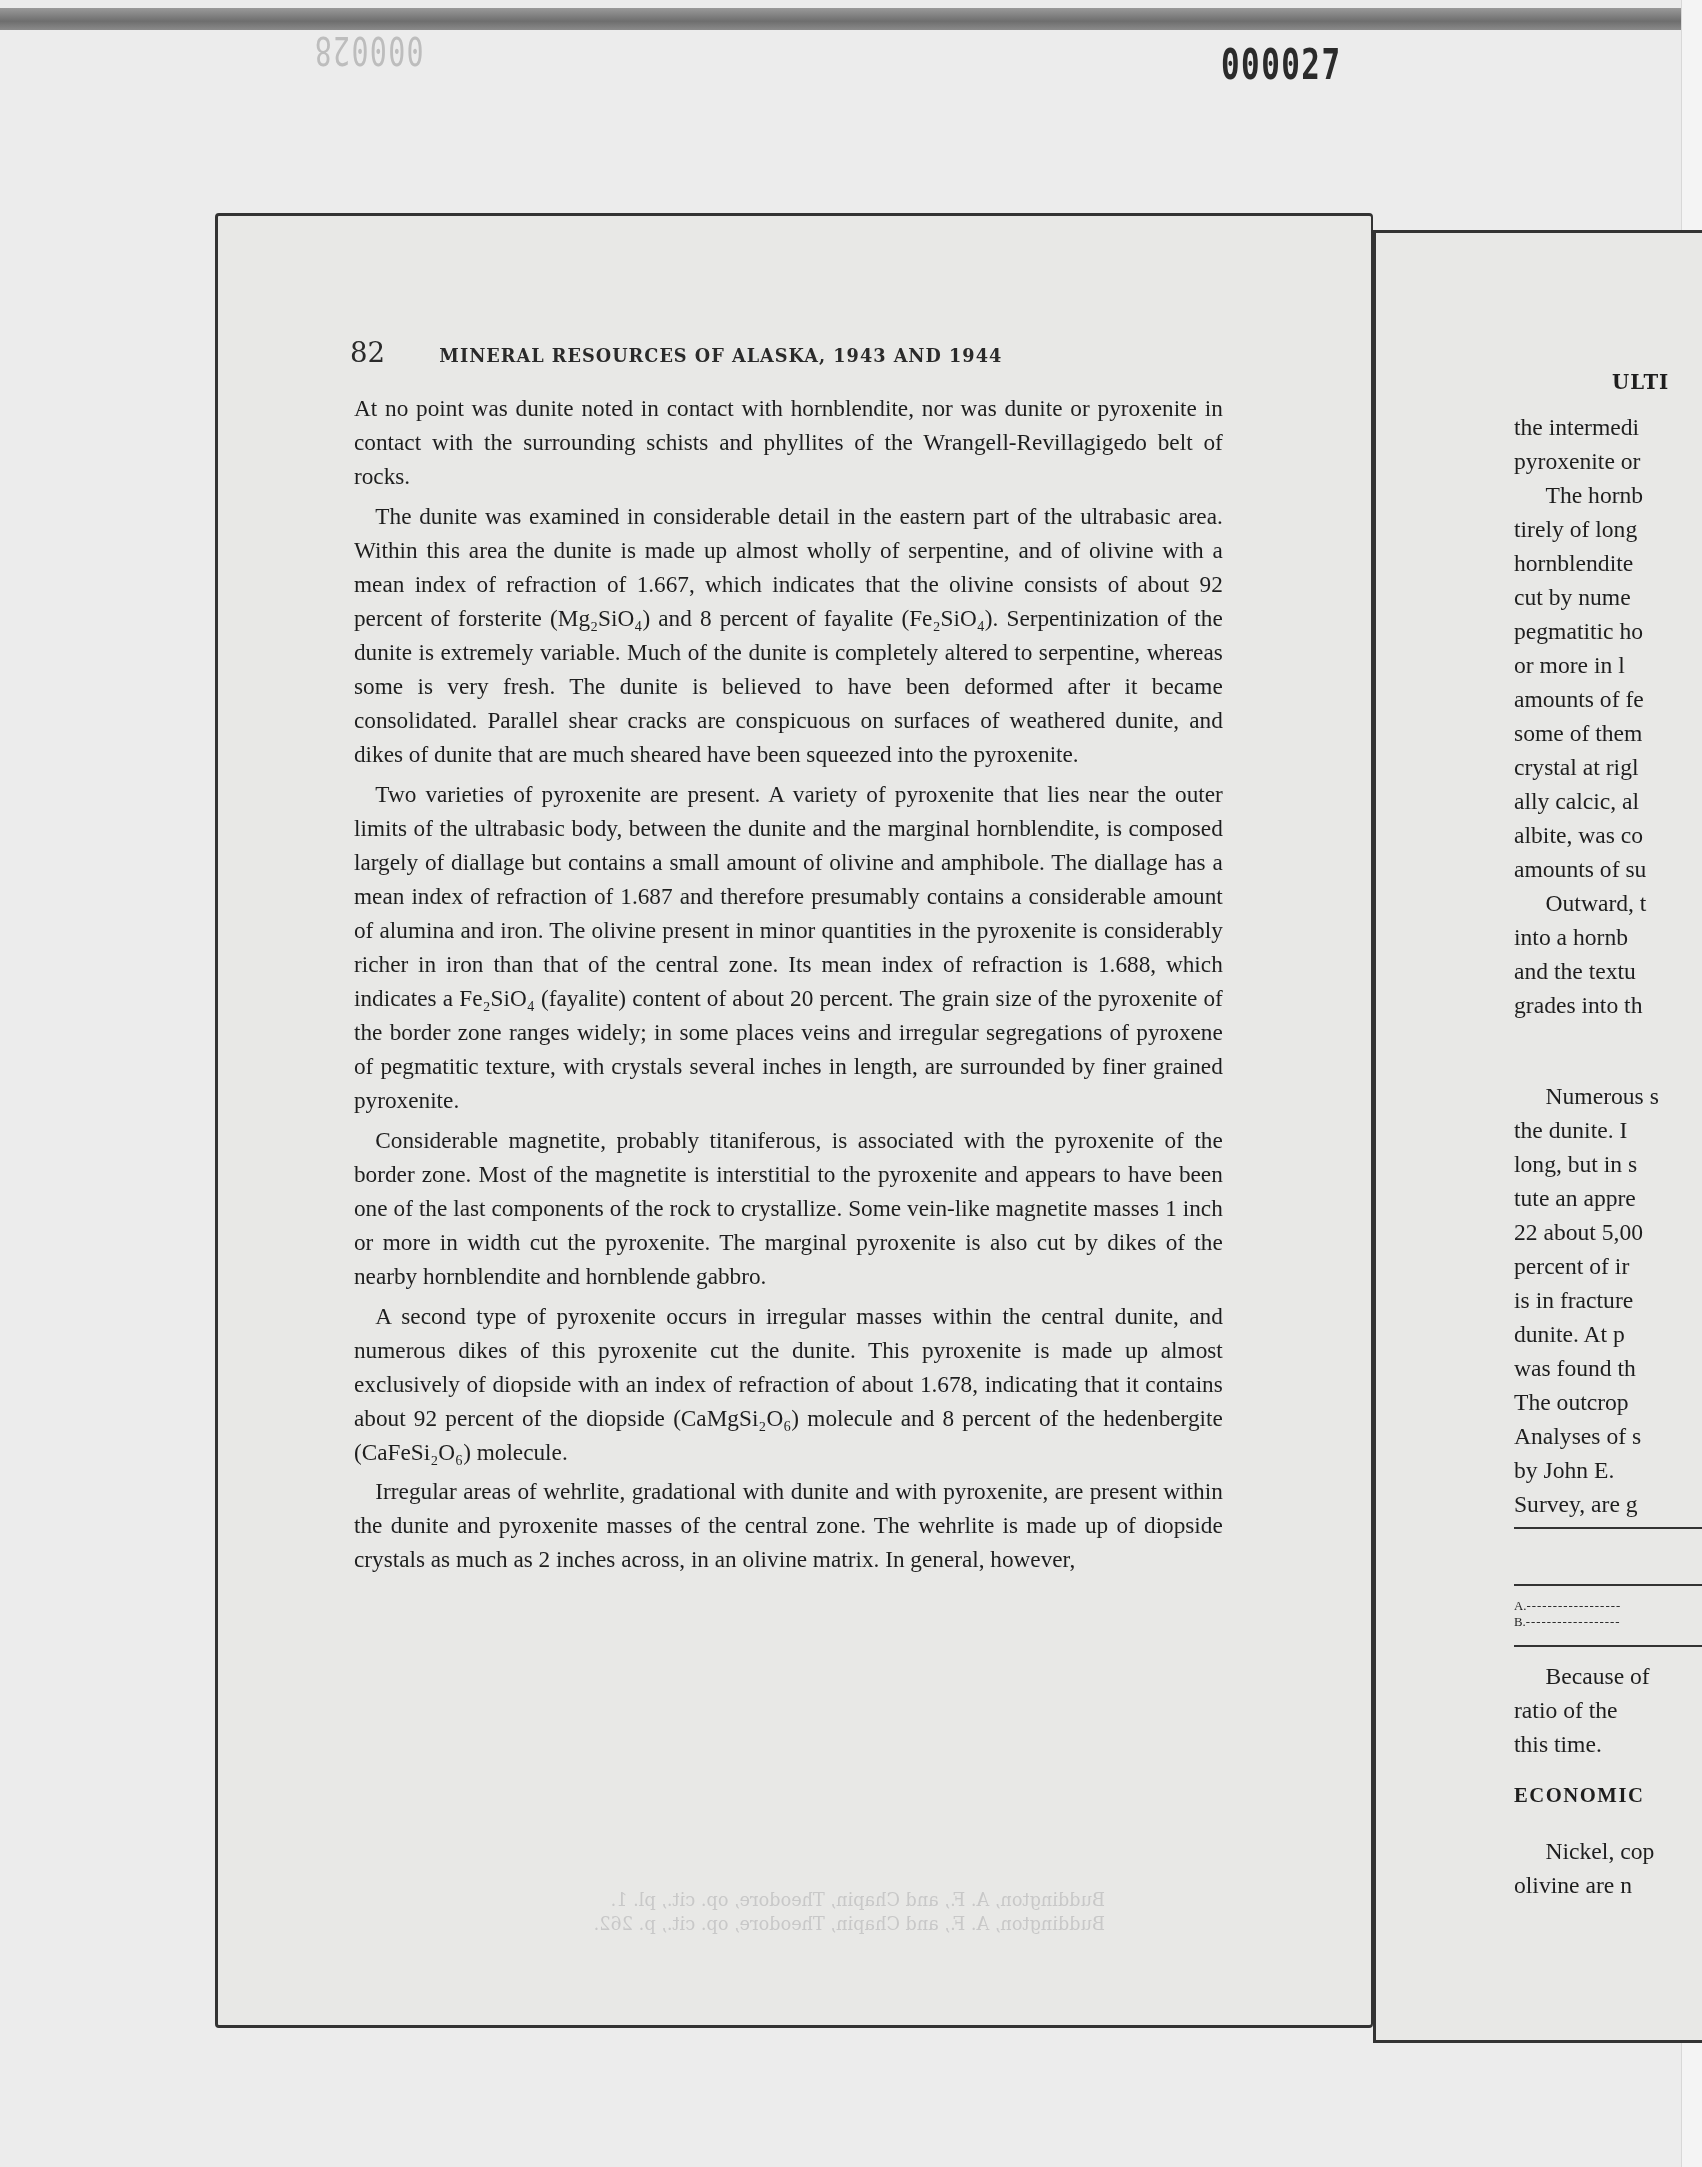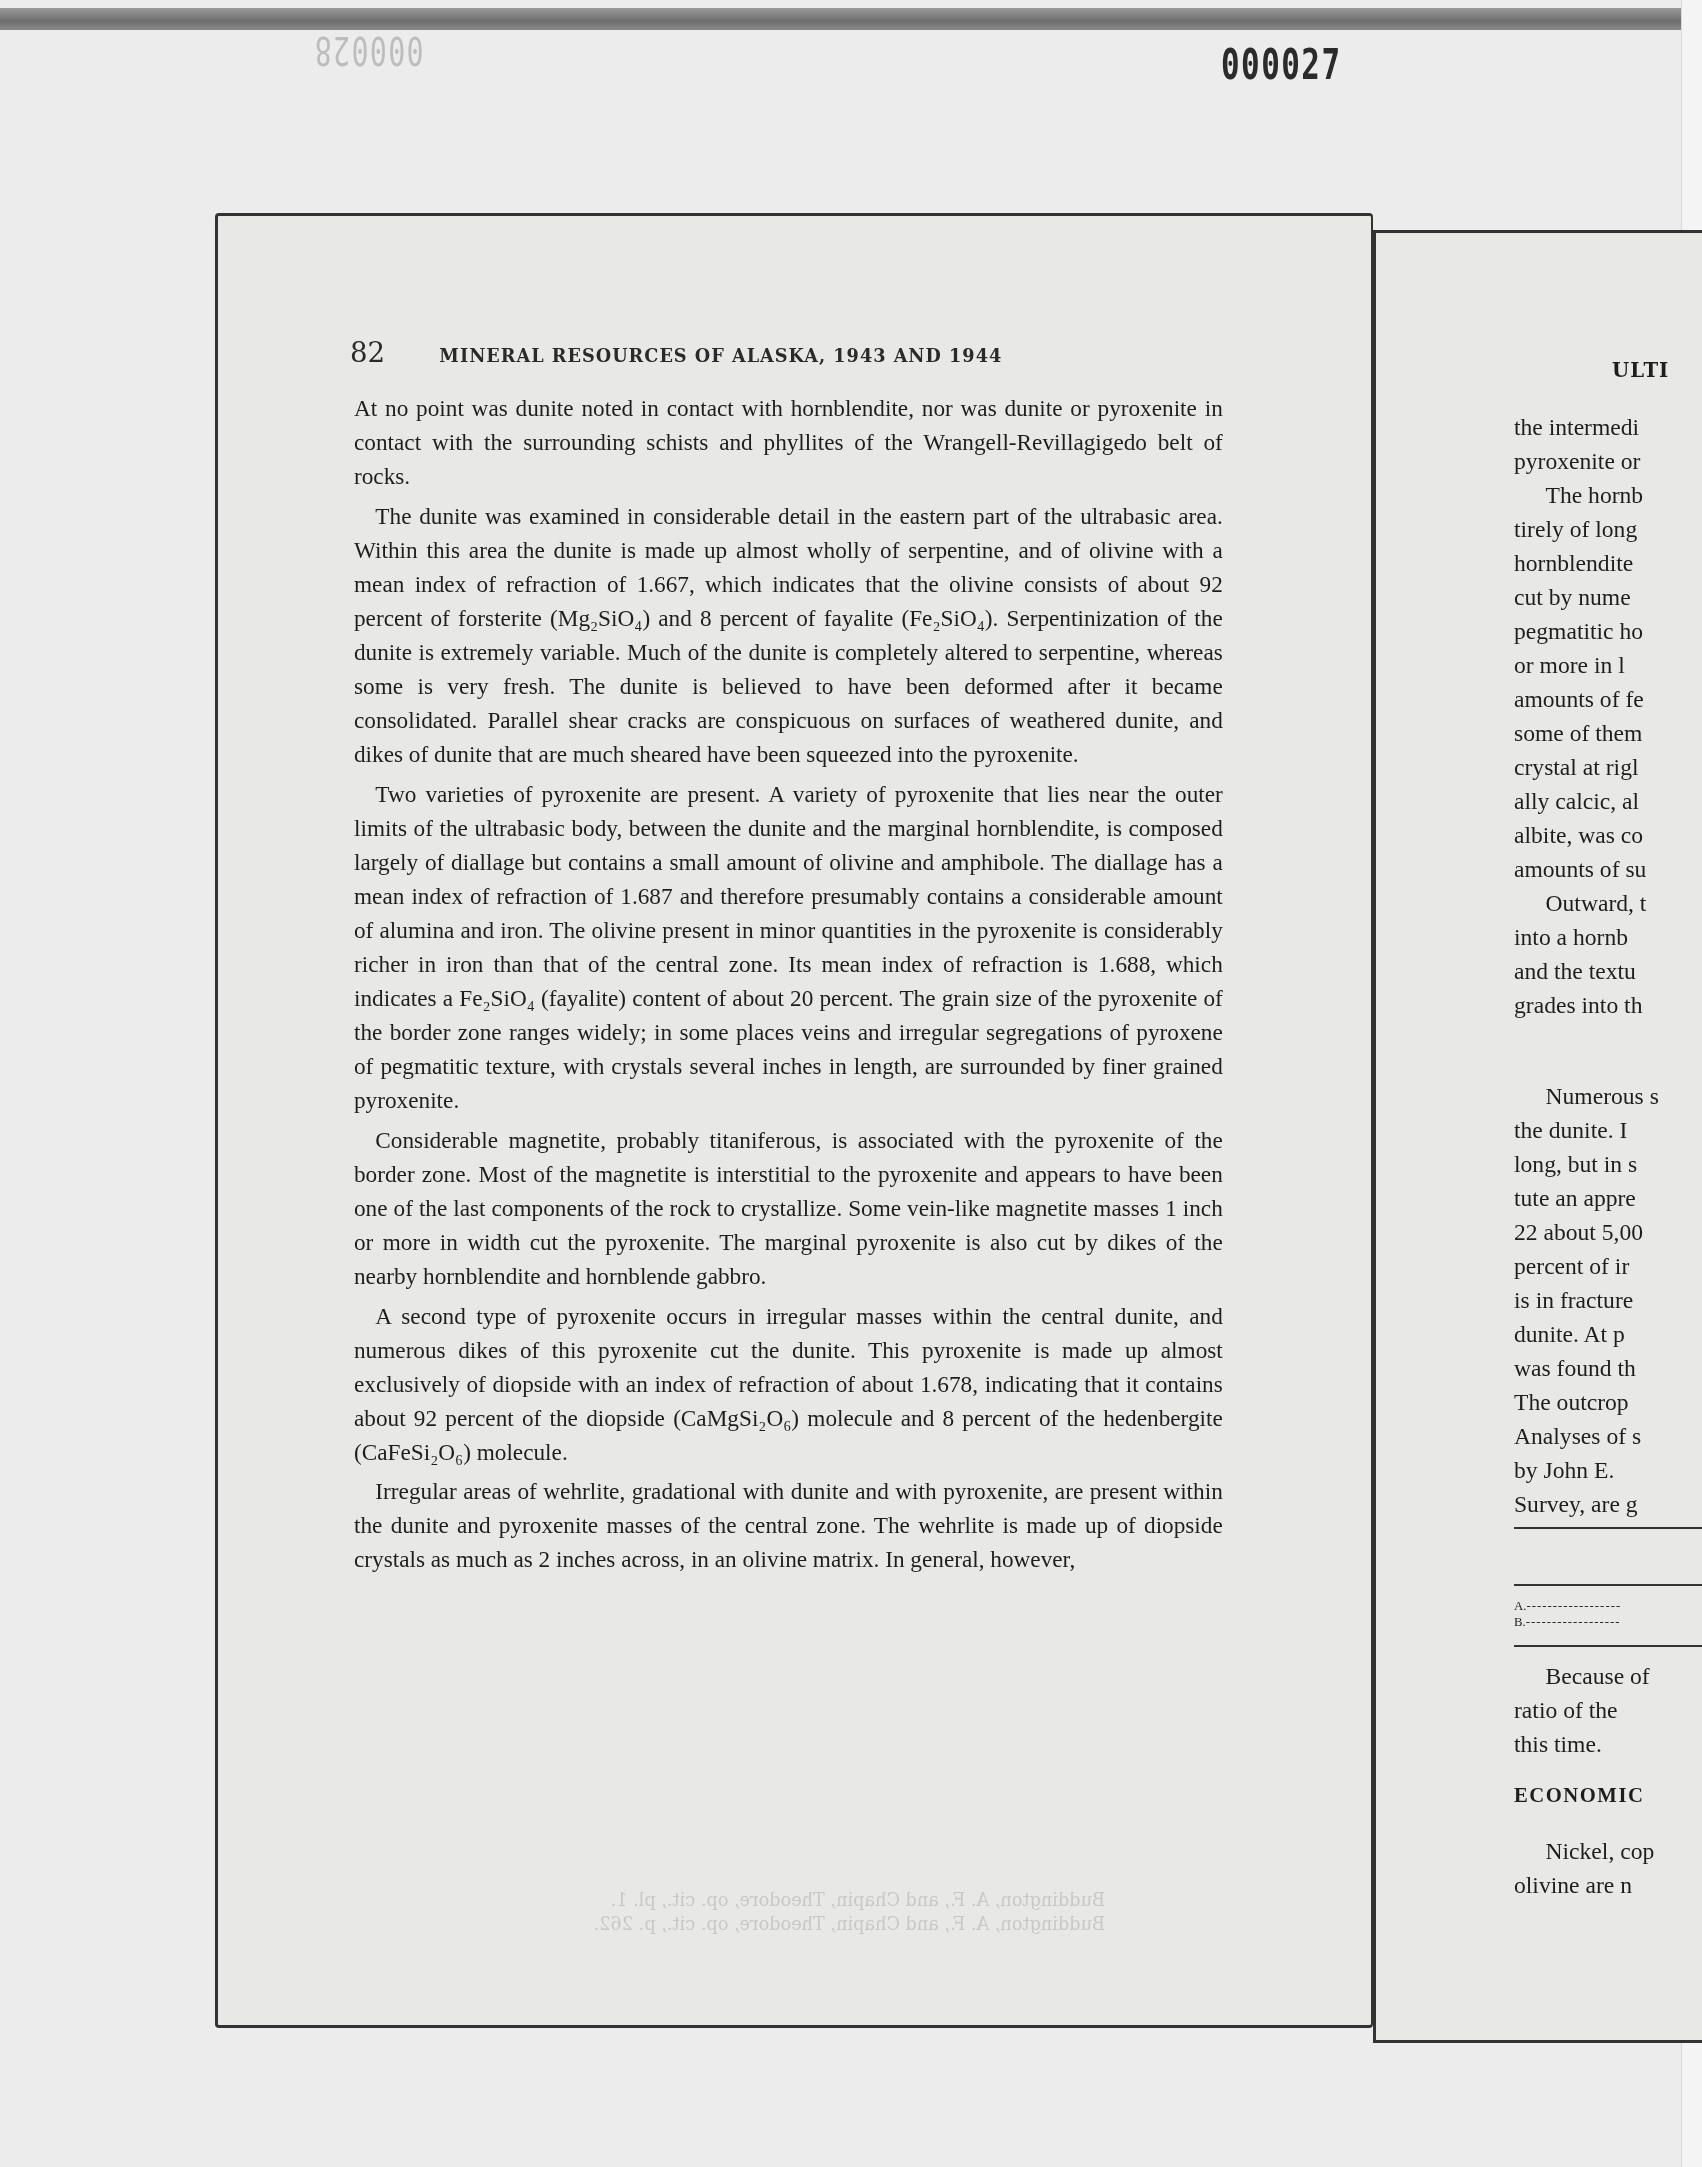--- a/index.html
+++ b/index.html
@@ -51,21 +51,21 @@
     transform: scaleX(0.985); transform-origin: left top;
   }
   .body-text p { margin: 0; text-indent: 0; }
   .body-text p.indent { text-indent: 21.7px; margin-top: 5.9px; }
   .bleed {
     position: absolute; left: 296px; top: 1673px; width: 591px;
     font-size: 17.7px; color: #c8c8c8; line-height: 23.6px; transform: scaleX(-1);
   }
   
   .r-head {
-    position: absolute; left: 236px; top: 126px; font-size: 19.7px;
+    position: absolute; left: 236px; top: 138px; font-size: 19.7px;
     font-weight: bold; letter-spacing: 1px; white-space: nowrap;
   }
   .r-text {
     position: absolute; left: 138px; top: 177px; width: 197px; overflow: hidden;
     font-size: 23.6px; line-height: 34px; white-space: nowrap;
     font-family: "Liberation Serif", "DejaVu Serif", serif;
   }
   .r-text .line { height: 34px; }
   .r-text .ind { padding-left: 31.5px; }
   .r-text .gap { height: 57px; }

